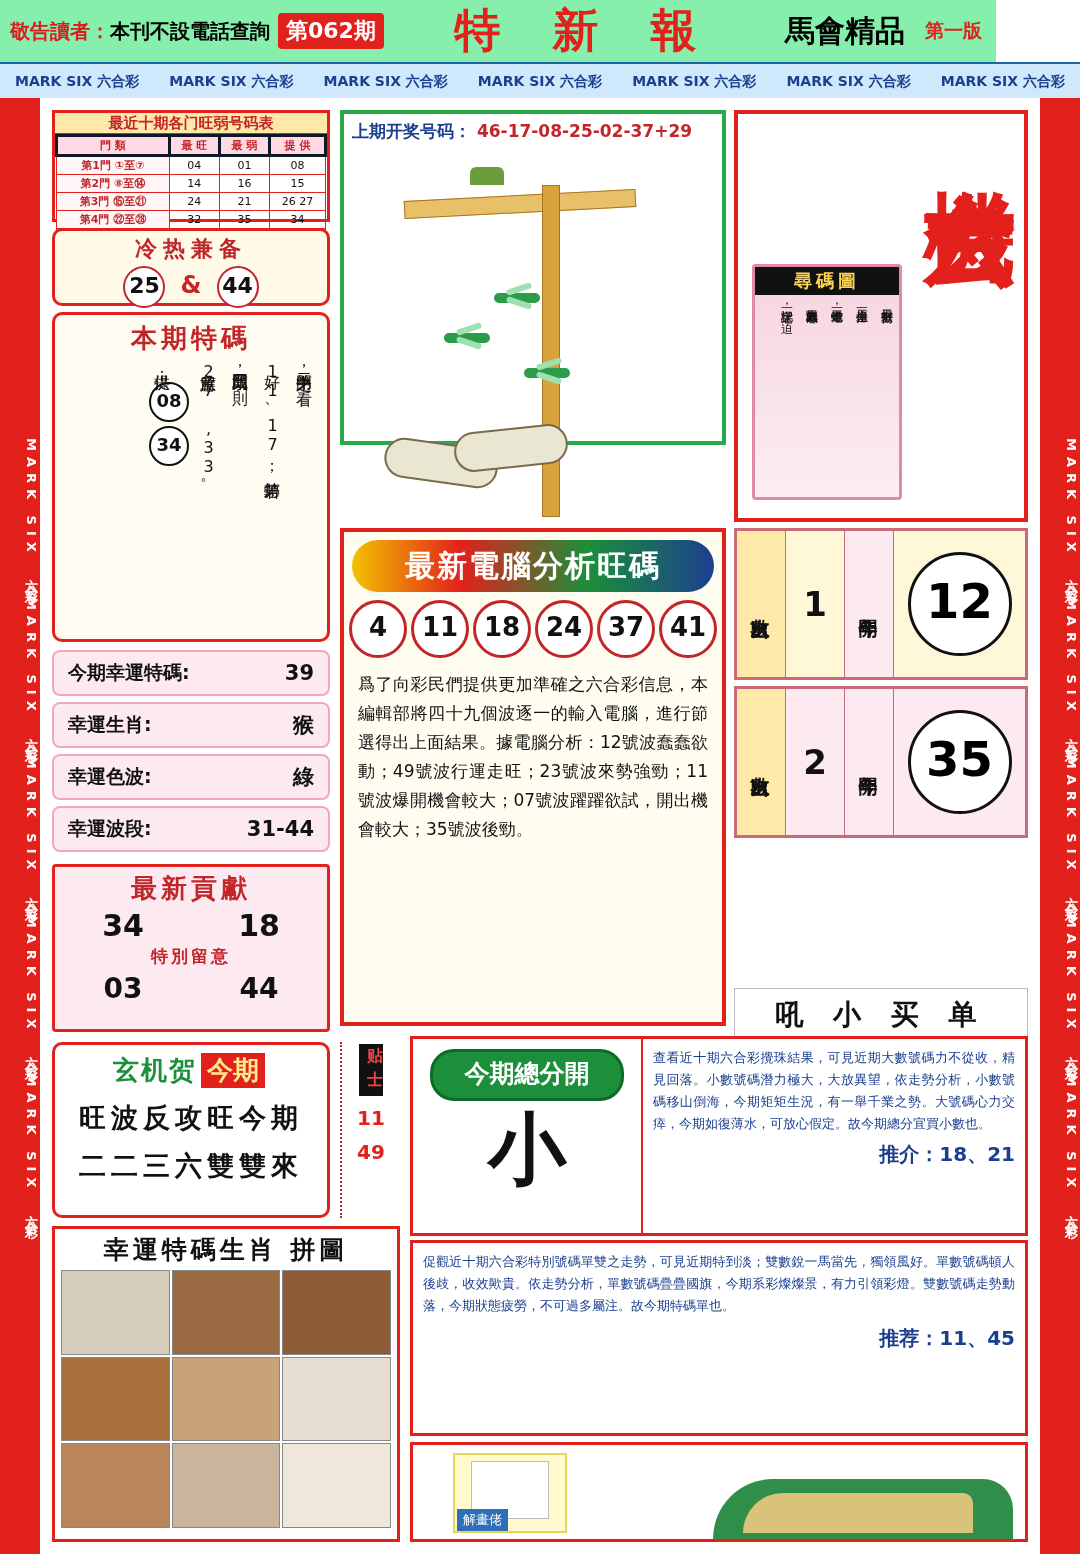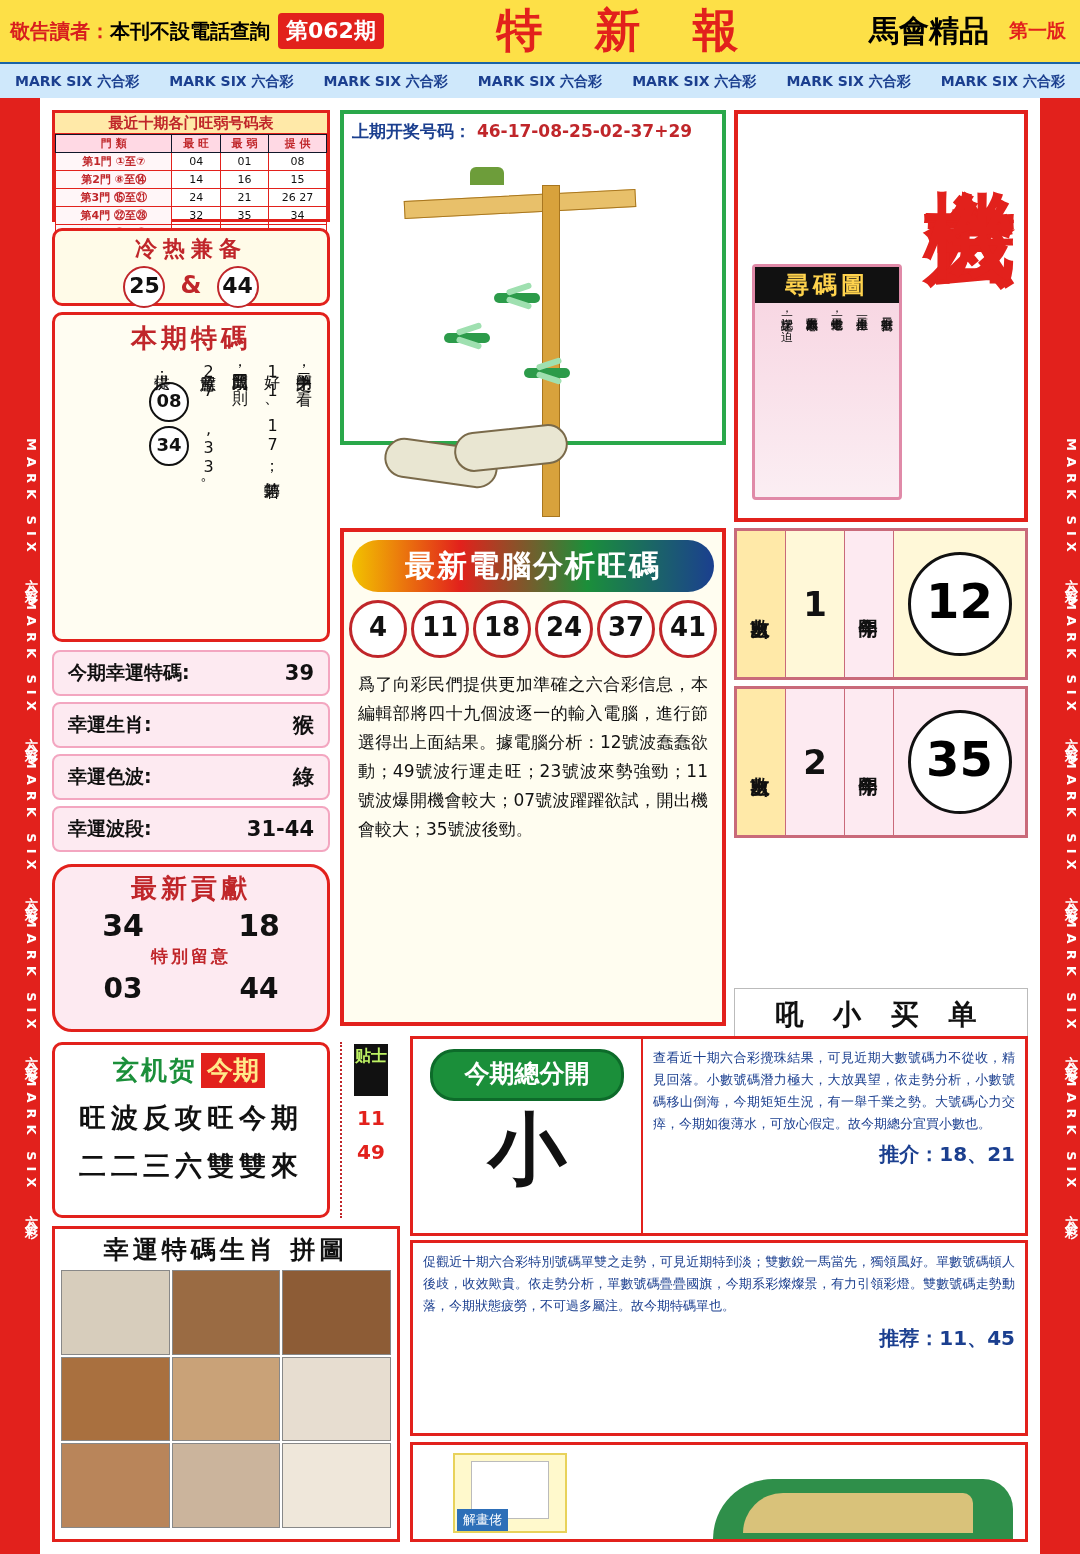--- a/index.html
+++ b/index.html
@@ -7,22 +7,22 @@
     width:1080px;height:1554px;
     font-family:"DejaVu Sans","Liberation Sans",sans-serif;
     background:#ffffff;
     position:relative;
     overflow:hidden;
   }
   .page{position:relative;width:1080px;height:1554px;background:#fff;}
 
   
   .topbar{
-    position:absolute;left:0;top:0;width:1080px;height:62px;
-    background:#fde047;
+    position:absolute;left:0;top:0;width:996px;height:62px;
+    background:#86efac;
     display:flex;align-items:center;justify-content:flex-end;
   }
   .topbar .notice{
     font-size:20px;font-weight:bold;color:#000;margin-left:10px;white-space:nowrap;
   }
   .topbar .notice .red{color:#d81e1e;}
   .issue{
     background:#e2211c;color:#fff;font-size:22px;font-weight:bold;
     padding:3px 8px;border-radius:4px;margin-left:8px;white-space:nowrap;
   }
@@ -65,21 +65,21 @@
   
   .tbl{
     left:12px;top:12px;width:278px;height:112px;background:#fff;
     border:3px solid #e2211c;
   }
   .tbl .cap{
     background:#ffe9a8;color:#c0262a;font-size:15px;font-weight:bold;
     text-align:center;line-height:20px;border-bottom:1px solid #e2211c;
   }
   .tbl table{width:100%;border-collapse:collapse;font-size:11px;}
-  .tbl th{background:#ffd9e4;color:#c0262a;font-size:11px;border:1px solid #0f172a;padding:1px;}
+  .tbl th{background:#ffd9e4;color:#c0262a;font-size:11px;border:3px solid #0f172a;padding:1px;}
   .tbl td{border:1px solid #e2211c;text-align:center;padding:1px;color:#111;}
   .tbl td.k{color:#c0262a;font-weight:bold;background:#fff6f8;white-space:nowrap;}
 
   
   .coldhot{
     left:12px;top:130px;width:278px;height:78px;
     border:3px solid #e2211c;border-radius:10px;background:#fffbe8;
     text-align:center;
   }
   .coldhot .t{font-size:22px;font-weight:bold;color:#c0262a;letter-spacing:6px;margin-top:3px;}
@@ -117,42 +117,42 @@
     left:12px;width:278px;height:46px;border:2px solid #f3a6c0;border-radius:8px;
     background:#fdeaf1;display:flex;align-items:center;justify-content:space-between;
     padding:0 14px;box-sizing:border-box;
   }
   .lrow .lab{font-size:19px;font-weight:bold;color:#111;}
   .lrow .val{font-size:21px;font-weight:bold;color:#111;}
 
   
   .contrib{
     left:12px;top:766px;width:278px;height:168px;
-    border:3px solid #e2211c;border-radius:20px;background:#fdeaf1;text-align:center;
+    border:3px solid #e2211c;border-radius:4px;background:#fdeaf1;text-align:center;
   }
   .contrib .t{font-size:26px;font-weight:bold;color:#c0262a;letter-spacing:4px;margin-top:4px;}
   .contrib .pair{display:flex;justify-content:space-around;font-size:30px;font-weight:bold;color:#111;margin-top:2px;}
   .contrib .sub{font-size:17px;font-weight:bold;color:#c0262a;letter-spacing:3px;margin-top:2px;}
   .contrib .pair2{display:flex;justify-content:space-around;font-size:28px;font-weight:bold;color:#111;margin-top:4px;}
 
   
   .xuanji{
     left:12px;top:944px;width:278px;height:176px;
     border:3px solid #e2211c;border-radius:10px;background:#fff;
   }
   .xuanji .row1{display:flex;align-items:center;justify-content:center;margin-top:8px;}
   .xuanji .row1 .a{font-size:26px;font-weight:bold;color:#1b8f3a;letter-spacing:2px;}
   .xuanji .row1 .b{background:#e2211c;color:#ffe98a;font-size:26px;font-weight:bold;padding:0 6px;margin:0 4px;}
   .xuanji .line{font-size:27px;font-weight:bold;color:#111;text-align:center;letter-spacing:5px;margin-top:12px;}
 
   .sidebtn{
     left:300px;top:944px;width:60px;height:176px;border-left:2px dotted #c0262a;
   }
-  .sidebtn .blk{background:#111;color:#bef264;width:34px;height:52px;font-size:16px;font-weight:bold;
-    text-align:center;line-height:24px;margin:2px auto;}
+  .sidebtn .blk{background:#111;color:#ef4444;width:24px;height:52px;font-size:16px;font-weight:bold;
+    text-align:right;line-height:24px;margin:2px auto;}
   .sidebtn .n{font-size:20px;font-weight:bold;color:#e2211c;text-align:center;margin-top:10px;}
 
   
   .puzzle{
     left:12px;top:1128px;width:348px;height:316px;border:3px solid #e2211c;background:#fff;
   }
   .puzzle .t{font-size:25px;font-weight:bold;color:#111;text-align:center;letter-spacing:4px;margin-top:4px;}
   .grid{display:grid;grid-template-columns:repeat(3,1fr);grid-template-rows:repeat(3,1fr);
     width:330px;height:258px;margin:4px auto;gap:2px;}
   .cell{border:1px solid #888;background:#caa47a;position:relative;overflow:hidden;}
@@ -170,21 +170,21 @@
     border:4px solid #e2211c;background:#fff;overflow:hidden;
   }
   .bigtitle .cn{
     position:absolute;right:6px;top:2px;font-size:92px;font-weight:bold;color:#e2211c;
     writing-mode:vertical-rl;line-height:96px;letter-spacing:0px;
   }
   .scroll{
     position:absolute;left:14px;top:150px;width:144px;height:230px;
     background:linear-gradient(#f7d3e0,#fbeef3);border:3px solid #e08aa8;border-radius:4px;
   }
-  .scroll .cap{background:#111;color:#ffd34d;font-size:24px;font-weight:bold;text-align:center;
+  .scroll .cap{background:#111;color:#ffd34d;font-size:18px;font-weight:bold;text-align:center;
     padding:2px 0;letter-spacing:4px;}
   .scroll .vt{writing-mode:vertical-rl;text-orientation:upright;font-size:12px;line-height:17px;
     color:#111;padding:6px 4px;height:160px;}
 
   
   .analysis{
     left:300px;top:430px;width:386px;height:498px;border:4px solid #e2211c;background:#fffdf0;
   }
   .analysis .band{
     margin:8px;height:52px;border-radius:26px;

